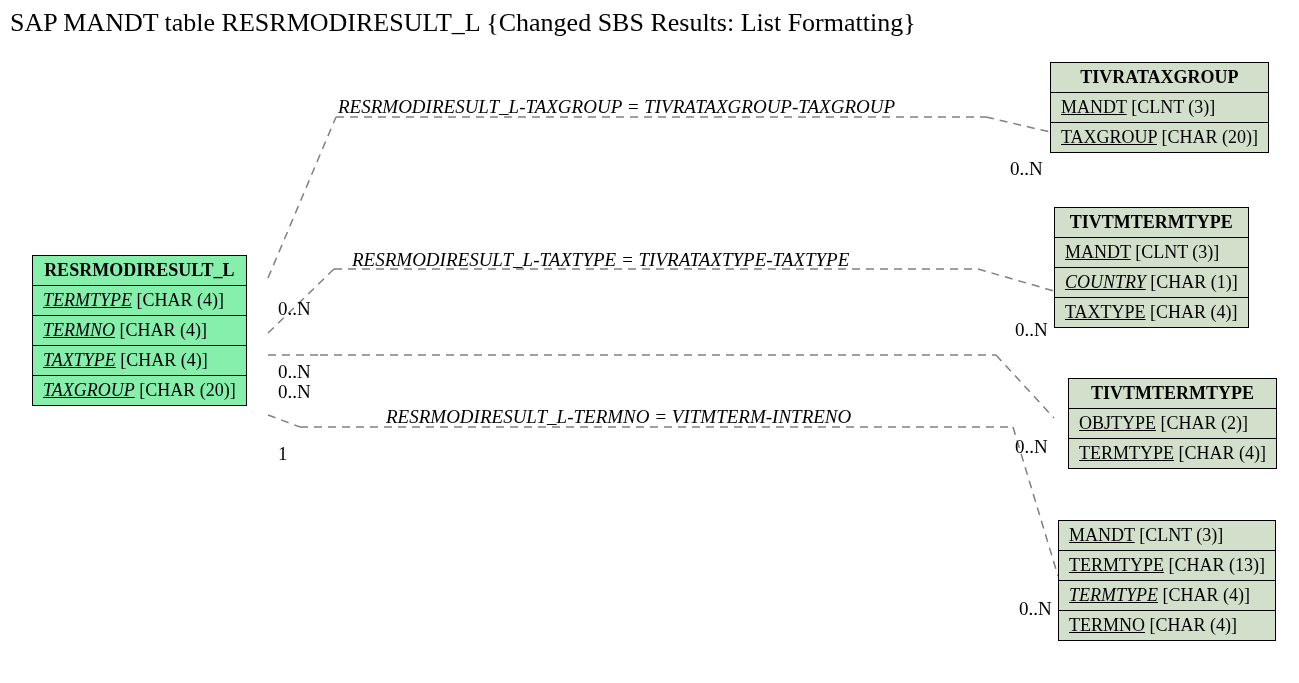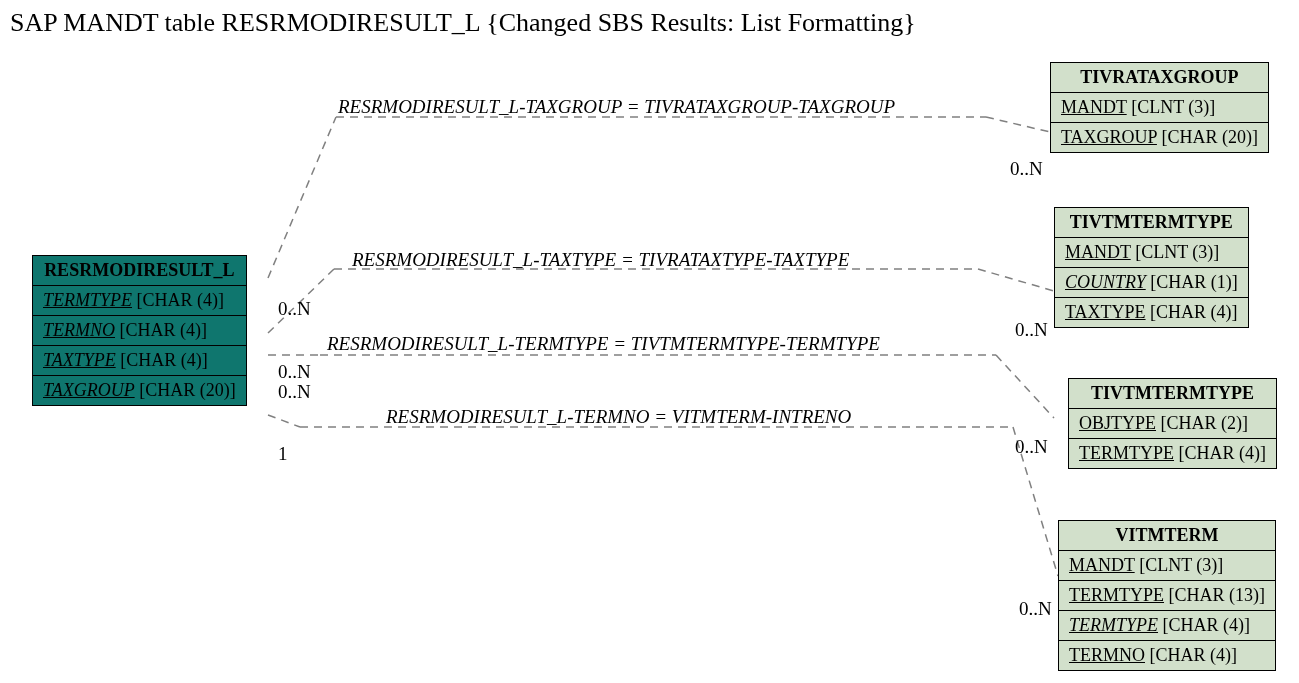--- a/index.html
+++ b/index.html
@@ -1,21 +1,21 @@
 <!DOCTYPE html>
 <html><head>
 <meta charset="utf-8">
 <style>
   html,body{margin:0;padding:0;font-family:"Times New Roman",Times,serif;background:#fff;color:#000;}
   .canvas{position:relative;width:1299px;height:683px;background:#fff;}
   .title{position:absolute;top:8px;left:10px;font-size:26px;font-family:"Times New Roman",serif;}
   .tbl{position:absolute;border:1px solid #000;border-collapse:collapse;}
   .tbl th{font-family:"Times New Roman",serif;font-weight:bold;font-size:18px;text-align:center;padding:4px 10px 4px 10px;border:1px solid #000;}
   .tbl td{font-family:"Times New Roman",serif;font-size:18px;padding:4px 10px 4px 10px;border:1px solid #000;text-align:left;margin-left:30px;}
-  .red th,.red td{background:#0f766e;}
+  .red th,.red td{background:#86efac;}
   .green th,.green td{background:#d2e0cb;}
   .underline{text-decoration:underline;}
   .italic{font-style:italic;}
   .rel-label{position:absolute;font-size:19px;font-family:"Times New Roman",serif;white-space:nowrap;font-style:italic;}
   .card-label{position:absolute;font-size:19px;font-family:"Times New Roman",serif;margin-top:36px;}
   svg.wires{position:absolute;top:0;left:0;width:1299px;height:683px;pointer-events:none;}
   svg.wires line{stroke:#808080;stroke-width:1.5;stroke-dasharray:8 6;}
 </style>
 </head>
 <body>
@@ -103,41 +103,37 @@
           <td><span class="underline">OBJTYPE</span> <span>[CHAR (2)]</span></td>
         </tr>
     <tr>
           <td><span class="underline">TERMTYPE</span> <span>[CHAR (4)]</span></td>
         </tr>
   </tbody>
     </table>
 
   <table class="tbl green" style="top:520px;left:1058px;">
     <tbody>
-        <tr>
-          <th>VITMTERM</th>
-        </tr>
     <tr>
           <td><span class="underline">MANDT</span> <span>[CLNT (3)]</span></td>
         </tr>
     <tr>
           <td><span class="underline">TERMTYPE</span> <span>[CHAR (13)]</span></td>
         </tr>
     <tr>
           <td><span class="underline italic">TERMTYPE</span> <span>[CHAR (4)]</span></td>
         </tr>
     <tr>
           <td><span class="underline">TERMNO</span> <span>[CHAR (4)]</span></td>
         </tr>
   </tbody>
     </table>
 
   <div class="rel-label" style="top:96px;left:338px;">RESRMODIRESULT_L-TAXGROUP = TIVRATAXGROUP-TAXGROUP</div>
   <div class="rel-label" style="top:249px;left:352px;">RESRMODIRESULT_L-TAXTYPE = TIVRATAXTYPE-TAXTYPE</div>
-  <div class="rel-label" style="top:333px;left:327px;">RESRMODIRESULT_L-TERMTYPE = TIVTMTERMTYPE-TERMTYPE</div>
   <div class="rel-label" style="top:406px;left:386px;">RESRMODIRESULT_L-TERMNO = VITMTERM-INTRENO</div>
 
   <div class="card-label" style="top:262px;left:278px;">0..N</div>
   <div class="card-label" style="top:325px;left:278px;">0..N</div>
   <div class="card-label" style="top:345px;left:278px;">0..N</div>
   <div class="card-label" style="top:407px;left:278px;">1</div>
 
   <div class="card-label" style="top:122px;left:1010px;">0..N</div>
   <div class="card-label" style="top:283px;left:1015px;">0..N</div>
   <div class="card-label" style="top:400px;left:1015px;">0..N</div>

